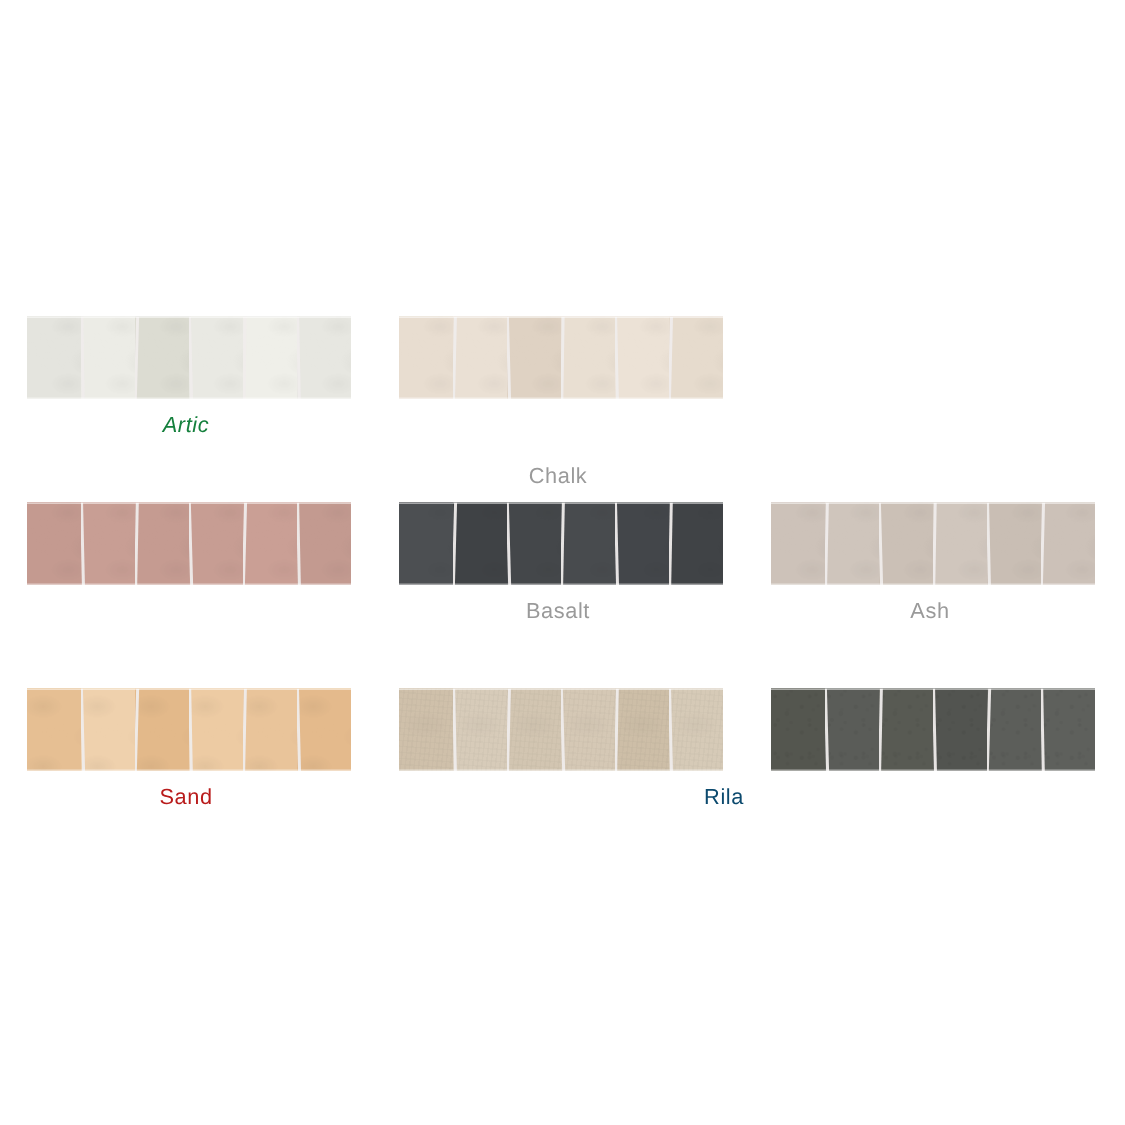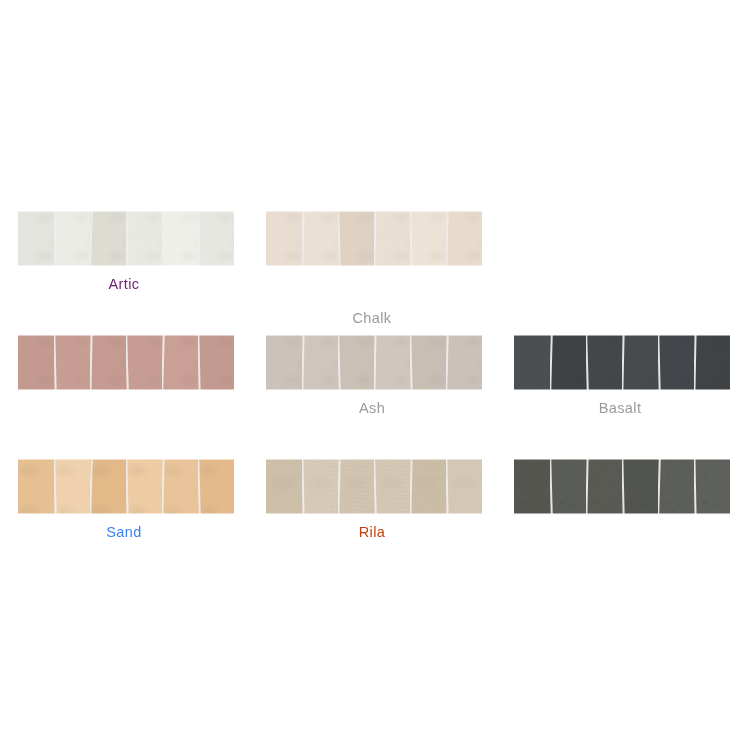--- a/index.html
+++ b/index.html
@@ -174,21 +174,21 @@
             <div class="grout-l" style="background: rgb(239, 236, 235); transform: skewX(-0.7deg);"></div>
           </div>
           <div class="tile">
             <div class="face" style="background: rgb(231, 231, 225); transform: skewX(1.1deg);"></div>
             <div class="tex tex-cloud"></div>
             <div class="grout-l" style="background: rgb(239, 236, 235); transform: skewX(1.1deg);"></div>
           </div>
           <div class="strip-edge-top"></div>
           <div class="strip-edge-bottom"></div>
         </div>
-        <div class="swatch-label" style="color: #701a75;">Artic</div>
+        <div class="swatch-label" style="color: #15803d; font-style: italic;">Artic</div>
       </div>
       <div class="swatch-cell">
         <div class="swatch-strip" style="background: rgb(231, 221, 209);">
           <div class="tile">
             <div class="face" style="background: rgb(232, 221, 208); transform: skewX(0.8deg);"></div>
             <div class="tex tex-cloud"></div>
           </div>
           <div class="tile">
             <div class="face" style="background: rgb(234, 224, 212); transform: skewX(-1.3deg);"></div>
             <div class="tex tex-cloud"></div>
@@ -251,20 +251,56 @@
           <div class="tile">
             <div class="face" style="background: rgb(195, 154, 144); transform: skewX(1.2deg);"></div>
             <div class="tex tex-cloud"></div>
             <div class="grout-l" style="background: rgb(239, 236, 235); transform: skewX(1.2deg);"></div>
           </div>
           <div class="strip-edge-top"></div>
           <div class="strip-edge-bottom"></div>
         </div>
       </div>
       <div class="swatch-cell">
+        <div class="swatch-strip" style="background: rgb(71, 74, 77);">
+          <div class="tile">
+            <div class="face" style="background: rgb(76, 79, 82); transform: skewX(1.3deg);"></div>
+            <div class="tex tex-cloud"></div>
+          </div>
+          <div class="tile">
+            <div class="face" style="background: rgb(63, 66, 69); transform: skewX(-1.5deg);"></div>
+            <div class="tex tex-cloud"></div>
+            <div class="grout-l" style="background: rgb(239, 236, 235); transform: skewX(-1.5deg);"></div>
+          </div>
+          <div class="tile">
+            <div class="face" style="background: rgb(68, 71, 74); transform: skewX(1.6deg);"></div>
+            <div class="tex tex-cloud"></div>
+            <div class="grout-l" style="background: rgb(239, 236, 235); transform: skewX(1.6deg);"></div>
+          </div>
+          <div class="tile">
+            <div class="face" style="background: rgb(72, 75, 78); transform: skewX(-1.2deg);"></div>
+            <div class="tex tex-cloud"></div>
+            <div class="grout-l" style="background: rgb(239, 236, 235); transform: skewX(-1.2deg);"></div>
+          </div>
+          <div class="tile">
+            <div class="face" style="background: rgb(67, 70, 74); transform: skewX(1.4deg);"></div>
+            <div class="tex tex-cloud"></div>
+            <div class="grout-l" style="background: rgb(239, 236, 235); transform: skewX(1.4deg);"></div>
+          </div>
+          <div class="tile">
+            <div class="face" style="background: rgb(64, 67, 70); transform: skewX(-1.1deg);"></div>
+            <div class="tex tex-cloud"></div>
+            <div class="grout-l" style="background: rgb(239, 236, 235); transform: skewX(-1.1deg);"></div>
+          </div>
+          <div class="strip-edge-top"></div>
+          <div class="strip-edge-bottom"></div>
+        </div>
+        <div class="swatch-label" style="color: rgb(154, 154, 154);">Basalt</div>
+      </div>
+      <div class="swatch-cell">
         <div class="swatch-strip" style="background: rgb(205, 194, 185);">
           <div class="tile">
             <div class="face" style="background: rgb(205, 194, 185); transform: skewX(1.4deg);"></div>
             <div class="tex tex-cloud"></div>
           </div>
           <div class="tile">
             <div class="face" style="background: rgb(207, 197, 188); transform: skewX(-1.2deg);"></div>
             <div class="tex tex-cloud"></div>
             <div class="grout-l" style="background: rgb(239, 236, 235); transform: skewX(-1.2deg);"></div>
           </div>
@@ -285,56 +321,20 @@
           </div>
           <div class="tile">
             <div class="face" style="background: rgb(204, 193, 184); transform: skewX(-1.5deg);"></div>
             <div class="tex tex-cloud"></div>
             <div class="grout-l" style="background: rgb(239, 236, 235); transform: skewX(-1.5deg);"></div>
           </div>
           <div class="strip-edge-top"></div>
           <div class="strip-edge-bottom"></div>
         </div>
         <div class="swatch-label" style="color: rgb(154, 154, 154);">Ash</div>
-      </div>
-      <div class="swatch-cell">
-        <div class="swatch-strip" style="background: rgb(71, 74, 77);">
-          <div class="tile">
-            <div class="face" style="background: rgb(76, 79, 82); transform: skewX(1.3deg);"></div>
-            <div class="tex tex-cloud"></div>
-          </div>
-          <div class="tile">
-            <div class="face" style="background: rgb(63, 66, 69); transform: skewX(-1.5deg);"></div>
-            <div class="tex tex-cloud"></div>
-            <div class="grout-l" style="background: rgb(239, 236, 235); transform: skewX(-1.5deg);"></div>
-          </div>
-          <div class="tile">
-            <div class="face" style="background: rgb(68, 71, 74); transform: skewX(1.6deg);"></div>
-            <div class="tex tex-cloud"></div>
-            <div class="grout-l" style="background: rgb(239, 236, 235); transform: skewX(1.6deg);"></div>
-          </div>
-          <div class="tile">
-            <div class="face" style="background: rgb(72, 75, 78); transform: skewX(-1.2deg);"></div>
-            <div class="tex tex-cloud"></div>
-            <div class="grout-l" style="background: rgb(239, 236, 235); transform: skewX(-1.2deg);"></div>
-          </div>
-          <div class="tile">
-            <div class="face" style="background: rgb(67, 70, 74); transform: skewX(1.4deg);"></div>
-            <div class="tex tex-cloud"></div>
-            <div class="grout-l" style="background: rgb(239, 236, 235); transform: skewX(1.4deg);"></div>
-          </div>
-          <div class="tile">
-            <div class="face" style="background: rgb(64, 67, 70); transform: skewX(-1.1deg);"></div>
-            <div class="tex tex-cloud"></div>
-            <div class="grout-l" style="background: rgb(239, 236, 235); transform: skewX(-1.1deg);"></div>
-          </div>
-          <div class="strip-edge-top"></div>
-          <div class="strip-edge-bottom"></div>
-        </div>
-        <div class="swatch-label" style="color: rgb(154, 154, 154);">Basalt</div>
       </div>
     </div>
     <div class="swatch-row">
       <div class="swatch-cell">
         <div class="swatch-strip" style="background: rgb(232, 193, 148);">
           <div class="tile">
             <div class="face" style="background: rgb(230, 191, 147); transform: skewX(-1.3deg);"></div>
             <div class="tex tex-mottle"></div>
           </div>
           <div class="tile">
@@ -358,21 +358,21 @@
             <div class="grout-l" style="background: rgb(239, 236, 235); transform: skewX(-1.2deg);"></div>
           </div>
           <div class="tile">
             <div class="face" style="background: rgb(228, 186, 140); transform: skewX(1.4deg);"></div>
             <div class="tex tex-mottle"></div>
             <div class="grout-l" style="background: rgb(239, 236, 235); transform: skewX(1.4deg);"></div>
           </div>
           <div class="strip-edge-top"></div>
           <div class="strip-edge-bottom"></div>
         </div>
-        <div class="swatch-label" style="color: #3b82f6;">Sand</div>
+        <div class="swatch-label" style="color: #b91c1c;">Sand</div>
       </div>
       <div class="swatch-cell">
         <div class="swatch-strip" style="background: rgb(211, 198, 178);">
           <div class="tile">
             <div class="face" style="background: rgb(207, 192, 170); transform: skewX(-1.5deg);"></div>
             <div class="tex tex-grain"></div>
           </div>
           <div class="tile">
             <div class="face" style="background: rgb(215, 203, 185); transform: skewX(1.2deg);"></div>
             <div class="tex tex-grain"></div>
@@ -394,21 +394,21 @@
             <div class="grout-l" style="background: rgb(239, 236, 235); transform: skewX(-1.1deg);"></div>
           </div>
           <div class="tile">
             <div class="face" style="background: rgb(214, 202, 183); transform: skewX(1.3deg);"></div>
             <div class="tex tex-grain"></div>
             <div class="grout-l" style="background: rgb(239, 236, 235); transform: skewX(1.3deg);"></div>
           </div>
           <div class="strip-edge-top"></div>
           <div class="strip-edge-bottom"></div>
         </div>
-        <div class="swatch-label" style="color: #c2410c;">Rila</div>
+        <div class="swatch-label" style="color: #0c4a6e; text-align: right;">Rila</div>
       </div>
       <div class="swatch-cell">
         <div class="swatch-strip" style="background: rgb(86, 88, 85);">
           <div class="tile">
             <div class="face" style="background: rgb(84, 86, 79); transform: skewX(-1.4deg);"></div>
             <div class="tex tex-speckle"></div>
           </div>
           <div class="tile">
             <div class="face" style="background: rgb(90, 92, 88); transform: skewX(1.5deg);"></div>
             <div class="tex tex-speckle"></div>

